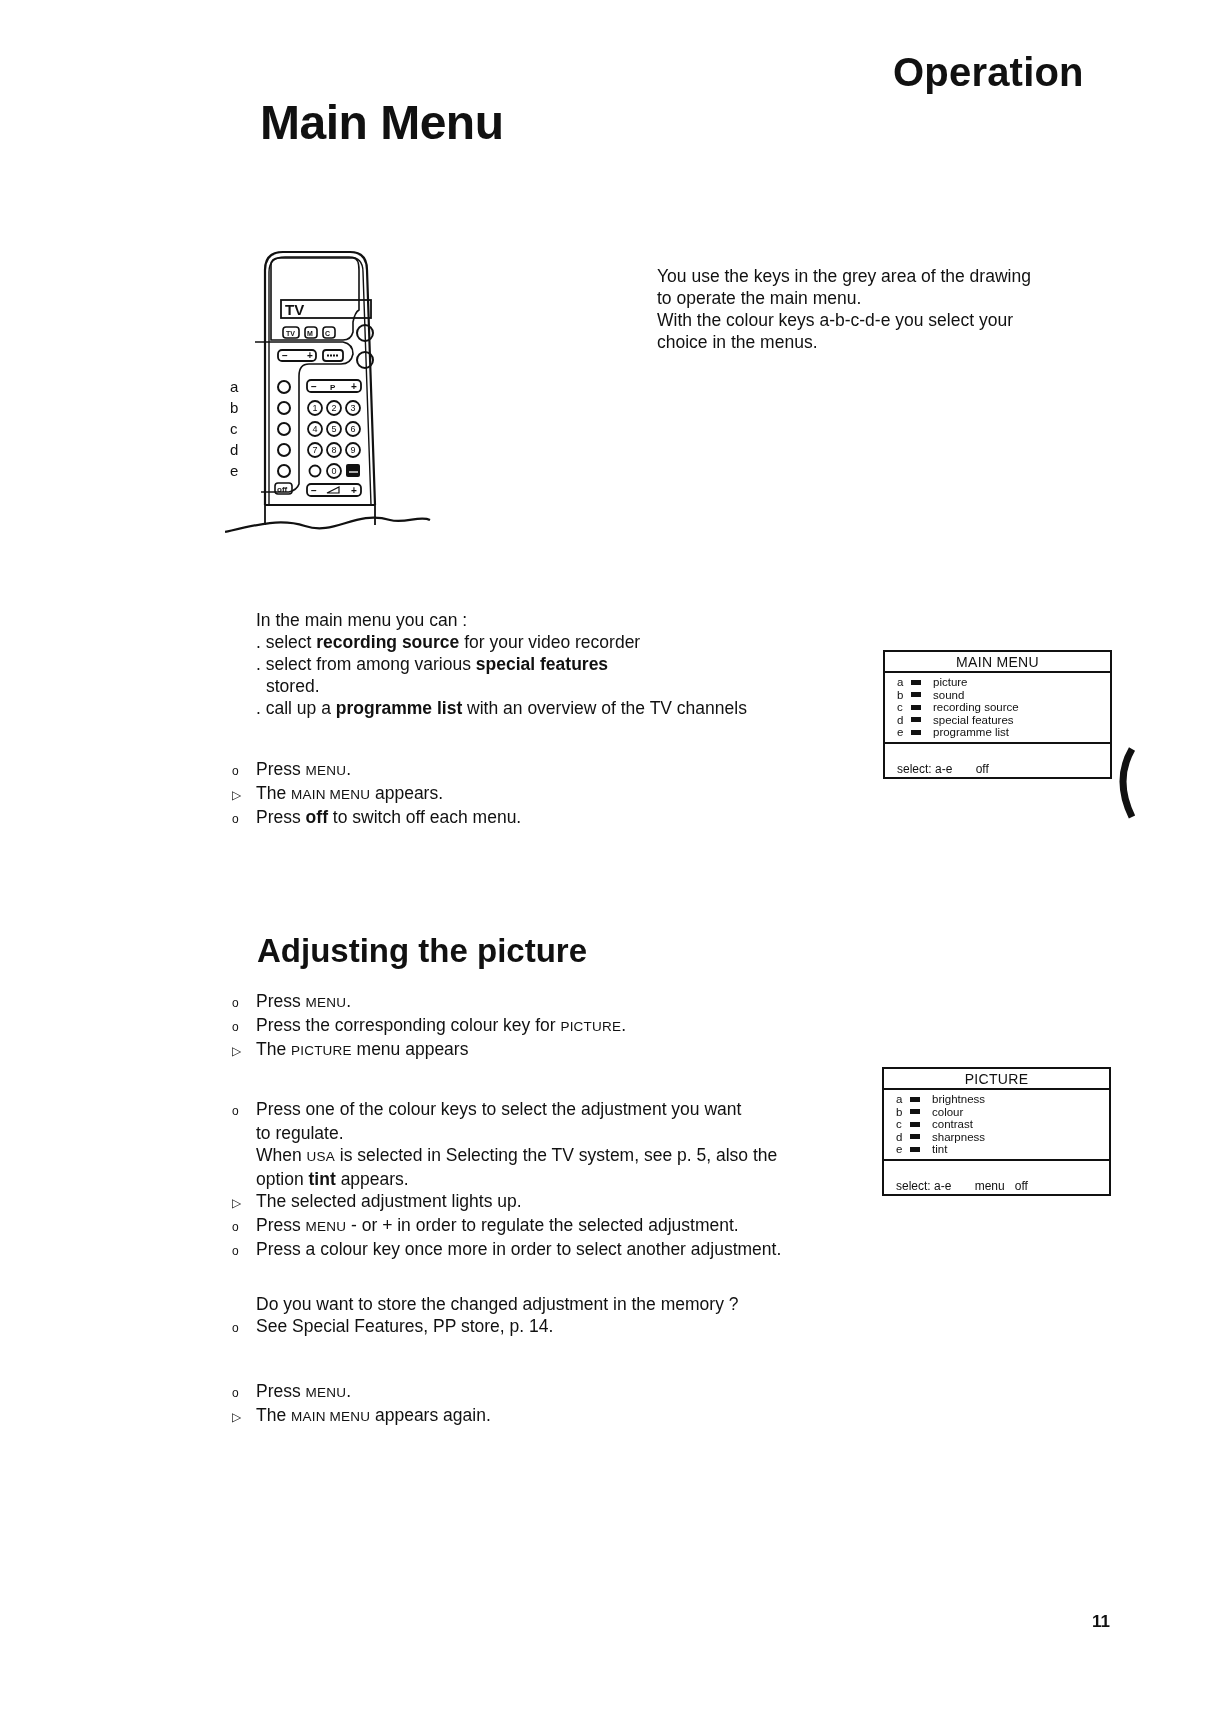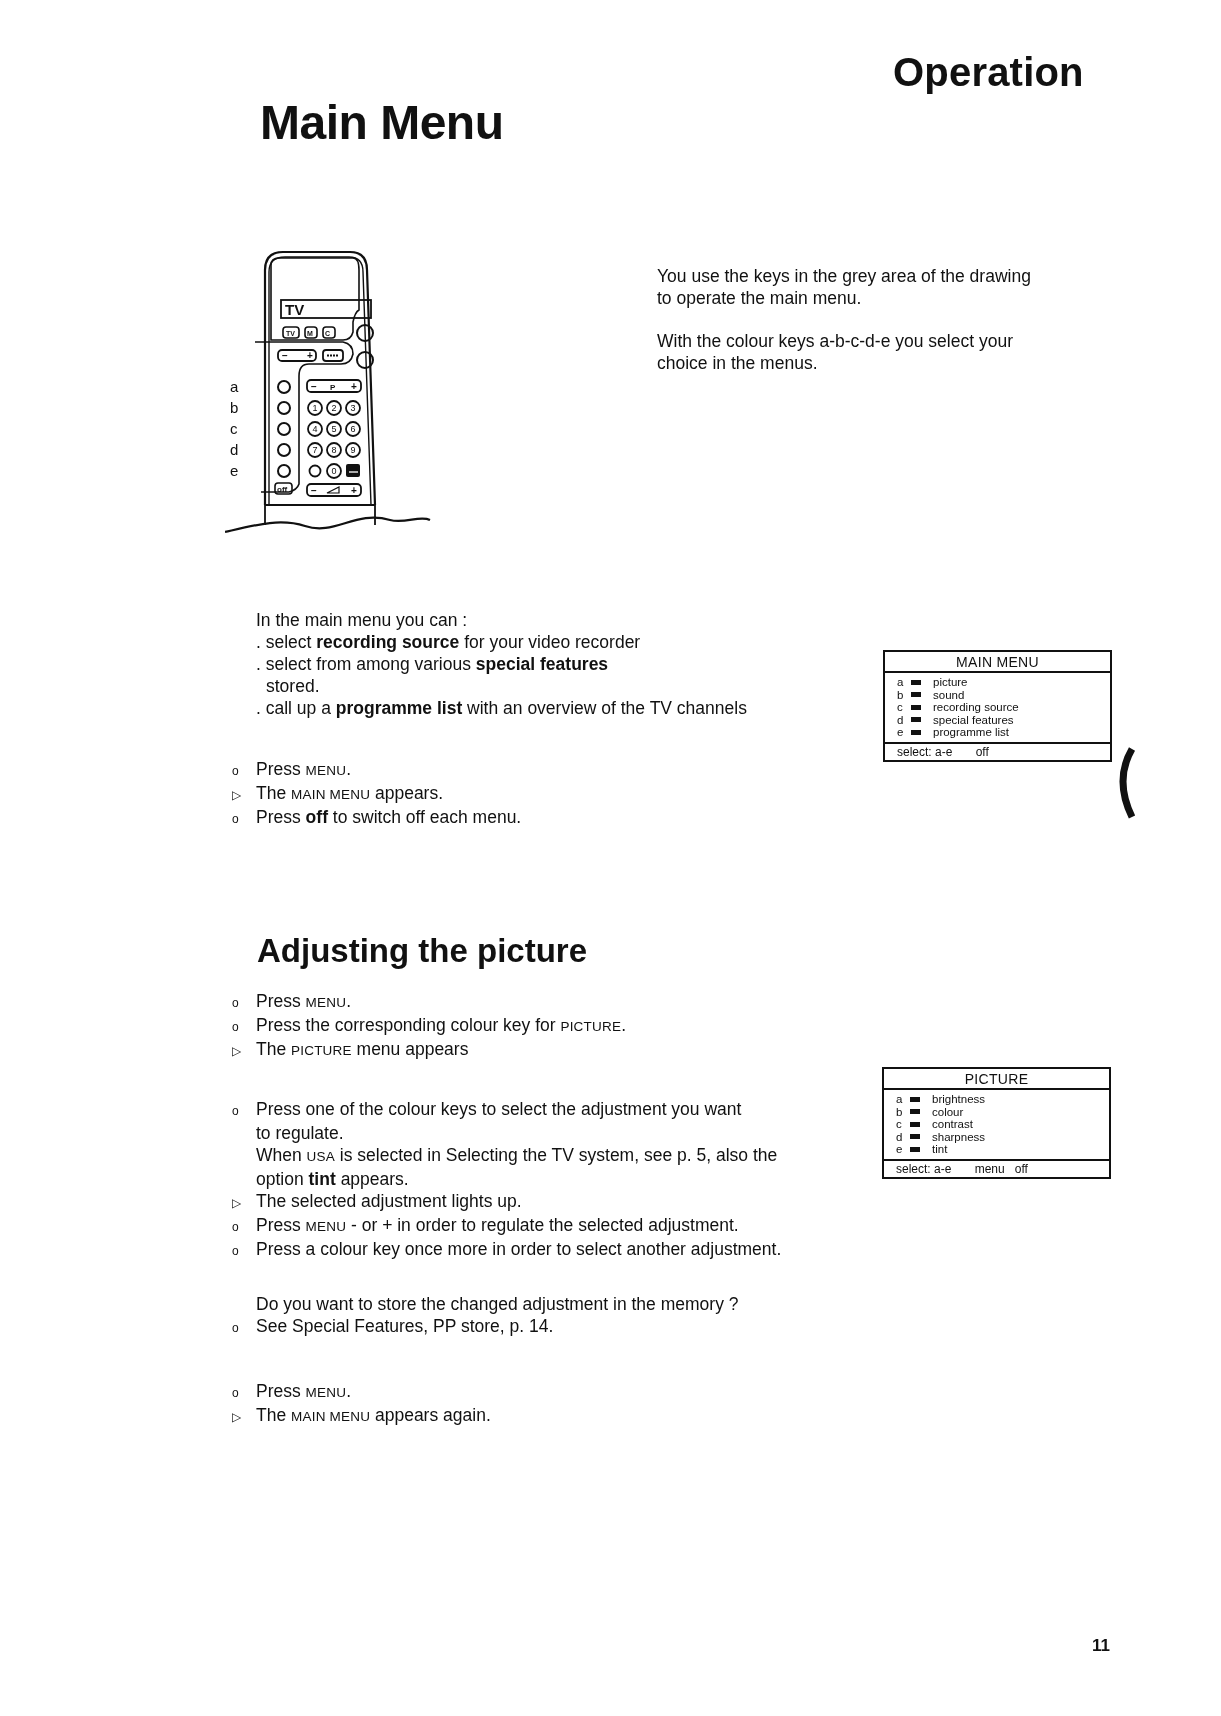--- a/index.html
+++ b/index.html
@@ -15,22 +15,22 @@
   .line { display: flex; align-items: baseline; }
   .mark { width: 24px; flex: 0 0 24px; font-size: 12px; text-align: left; }
   .mark.tri { font-size: 12px; }
   .indent { padding-left: 24px; }
   .menu-box { border: 2px solid #111; background: #fff; font-size: 11.5px; }
   .menu-box .title { text-align: center; font-size: 14px; border-bottom: 2px solid #111; padding: 2px 0 1px 0; letter-spacing: 0.3px; }
   .menu-box .items { padding: 3px 0 3px 12px; border-bottom: 2px solid #111; line-height: 12.5px; }
   .menu-box .row { display: flex; align-items: center; }
   .menu-box .key { width: 14px; }
   .menu-box .swatch { width: 10px; height: 5px; background: #111; margin-right: 12px; display: inline-block; }
-  .menu-box .foot { padding: 1px 0 1px 12px; font-size: 12px; white-space: pre; }
-  .page-num { left: 1092px; top: 1612px; font-size: 17px; font-weight: bold; margin-top: 24px; }
+  .menu-box .foot { padding: 18px 0 1px 12px; font-size: 12px; white-space: pre; }
+  .page-num { left: 1092px; top: 1612px; font-size: 17px; font-weight: bold; }
   .bracket { left: 1112px; top: 745px; }
 </style>
 </head>
 <body>
 
 <div class="abs h-op">Operation</div>
 <div class="abs h-main">Main Menu</div>
 
 <svg class="abs" style="left:225px; top:240px;" width="210" height="300" viewBox="0 0 210 300">
   <g fill="none" stroke="#111" stroke-width="2.2">
@@ -117,21 +117,21 @@
   <line x1="124" y1="232" x2="133" y2="232" stroke="#fff" stroke-width="1.3"></line>
 
   <rect x="82" y="244" width="54" height="12" rx="4" fill="none" stroke="#111" stroke-width="1.8"></rect>
   <text x="86" y="254" font-size="10" font-weight="bold" fill="#111">−</text>
   <path d="M102 253 L114 253 L114 247 Z" fill="none" stroke="#111" stroke-width="1.2"></path>
   <text x="126" y="254" font-size="10" font-weight="bold" fill="#111">+</text>
 </svg>
 
 <div class="abs para" style="left:657px; top:265px; width:380px;">
   <div>You use the keys in the grey area of  the drawing to operate the main menu.</div>
-  <div style="margin-top:21px;">With the colour keys a-b-c-d-e you select your choice in the menus.</div>
+  <div style="">With the colour keys a-b-c-d-e you select your choice in the menus.</div>
 </div>
 
 <div class="abs para" style="left:256px; top:609px; width:560px;">
   <div>In the main menu you can :</div>
   <div><span>. select </span><b>recording source</b><span> for your video recorder</span></div>
   <div><span>. select from among various </span><b>special features</b><span></span></div>
   <div style="padding-left:10px;">stored.</div>
   <div><span>. call up a </span><b>programme list</b><span> with an overview of the TV channels</span></div>
 </div>
 

